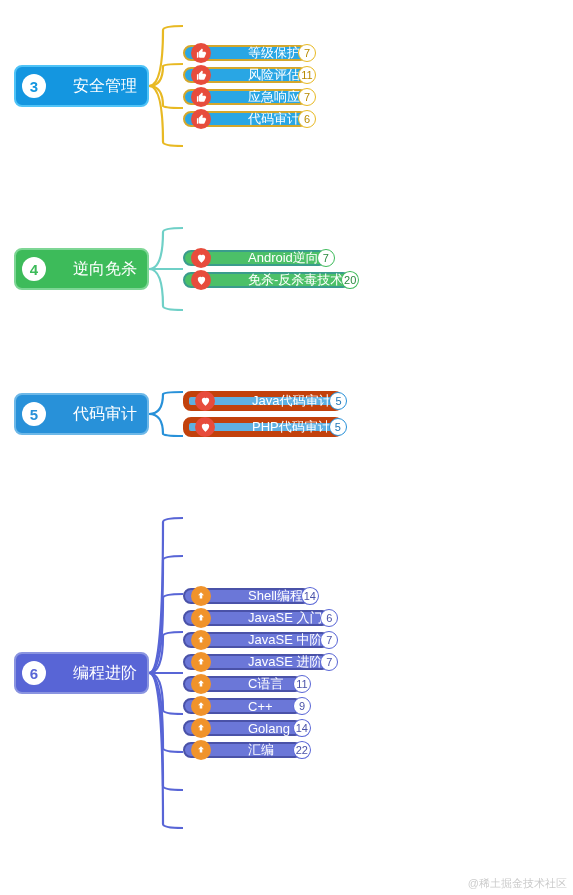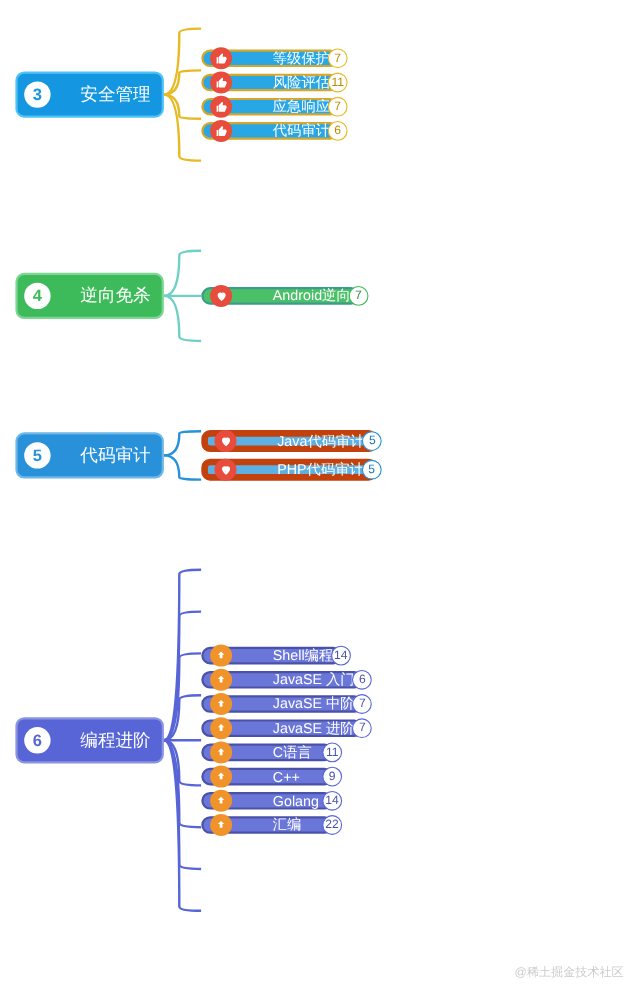--- a/index.html
+++ b/index.html
@@ -175,20 +175,29 @@
     <div class="children">
       <div class="child green-child">
         <div class="child-icon" style="background:#e74c3c">
             <svg width="11" height="11" viewBox="0 0 24 24">
               <path class="heart" d="M12 21s-8-6-8-12c0-3 2-5 5-5 2 0 3 1 3 1s1-1 3-1c3 0 5 2 5 5 0 6-8 12-8 12z"></path>
             </svg>
           </div>
         <div class="child-label">Android逆向</div>
         <div class="child-count count-green">7</div>
       </div>
+      <div class="child green-child">
+        <div class="child-icon" style="background:#e74c3c">
+            <svg width="11" height="11" viewBox="0 0 24 24">
+              <path class="heart" d="M12 21s-8-6-8-12c0-3 2-5 5-5 2 0 3 1 3 1s1-1 3-1c3 0 5 2 5 5 0 6-8 12-8 12z"></path>
+            </svg>
+          </div>
+        <div class="child-label">免杀-反杀毒技术</div>
+        <div class="child-count count-green">20</div>
+      </div>
     </div>
   </div>
 
   <div class="section">
     <div class="root steel-root">
       <div class="root-num">5</div>
       <div class="root-label">代码审计</div>
     </div>
     <svg class="connector" width="34" height="76" viewBox="0 0 34 76">
       <g fill="none" stroke="#2891d9" stroke-width="2.2">

